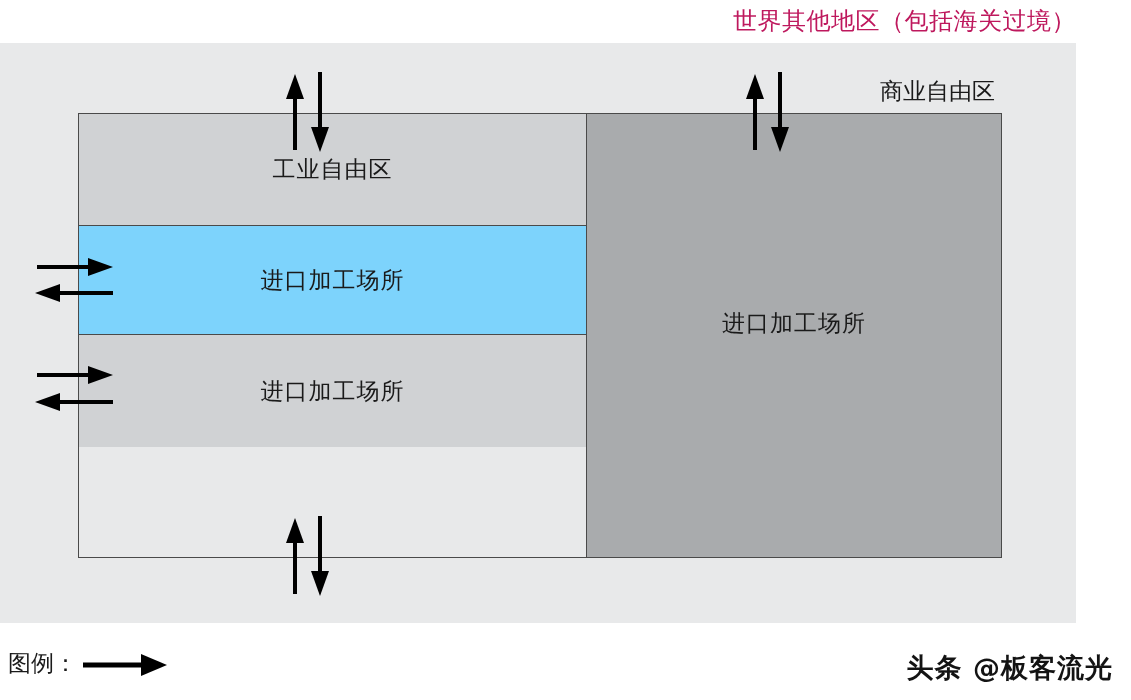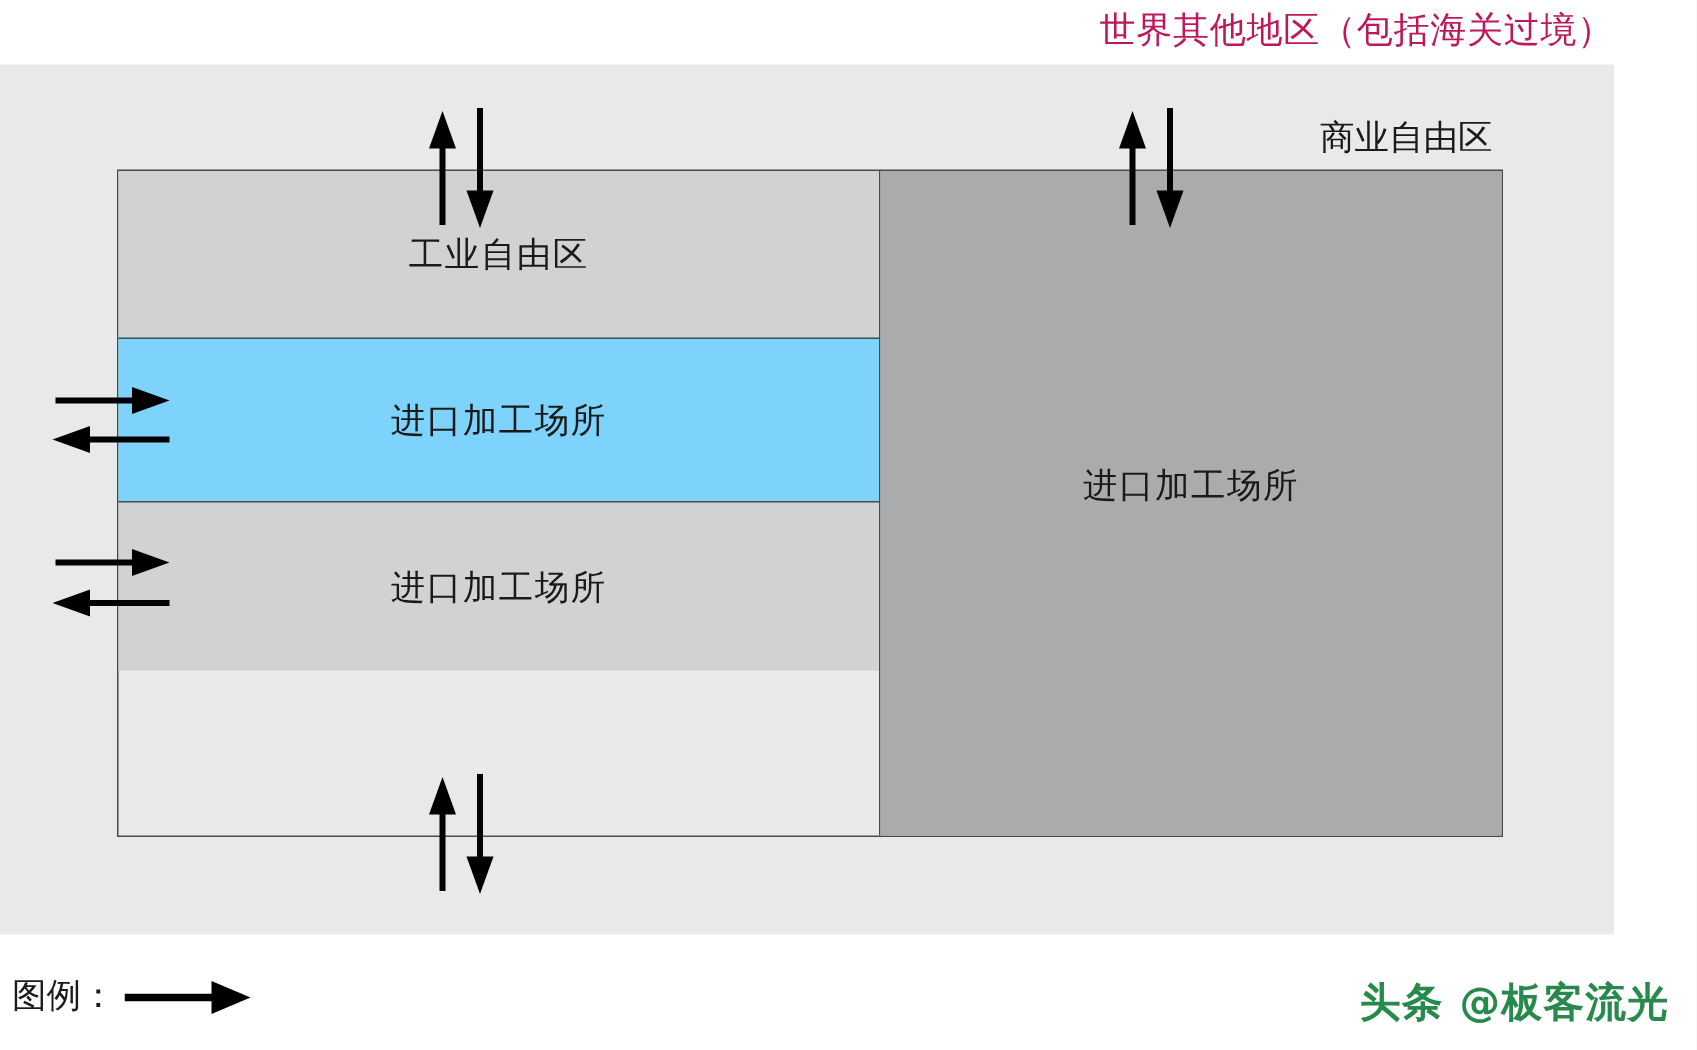--- a/index.html
+++ b/index.html
@@ -130,21 +130,21 @@
   .legend-text { letter-spacing: 0.5px; }
 
   
   .watermark {
     position: absolute;
     right: 18px;
     top: 650px;
     font-size: 27px;
     font-weight: bold;
     font-family: "DejaVu Sans", "Liberation Sans", sans-serif;
-    color: #15803d;
+    color: #000000;
     letter-spacing: 1px;
     white-space: nowrap;
     opacity: 0.92;
   }
 </style>
 </head>
 <body>
 
 <div class="top-title">世界其他地区（包括海关过境）</div>
 

